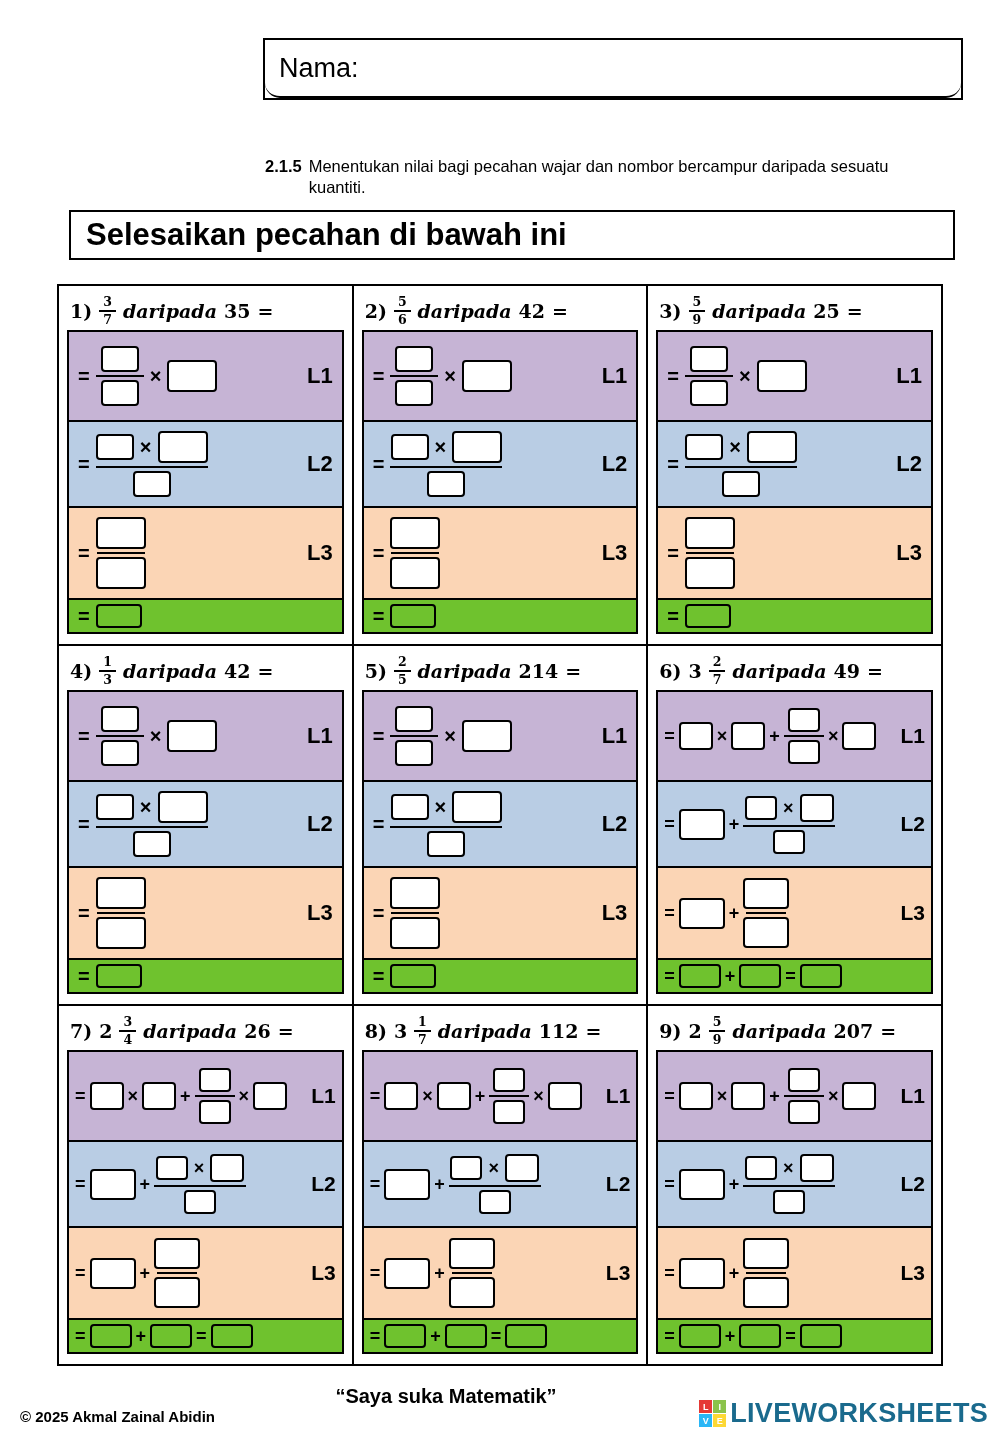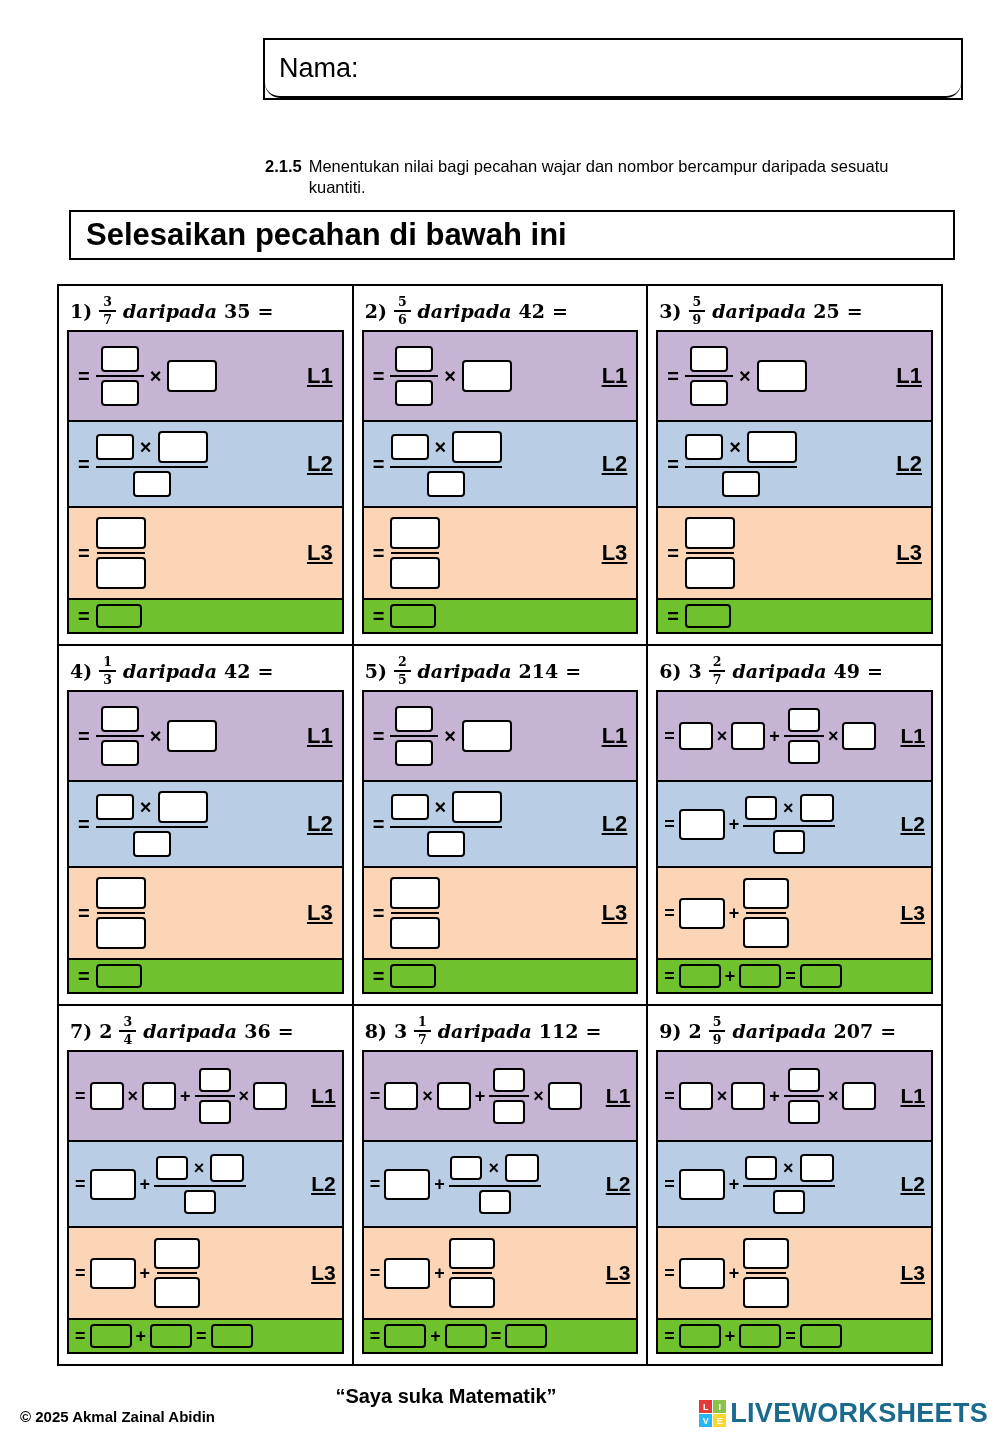--- a/index.html
+++ b/index.html
@@ -35,21 +35,21 @@
 
   .stack { border: 2px solid #000; background: #fff; }
   .layer { display: flex; align-items: center; gap: 6px; padding: 0 9px; }
   .layer + .layer { border-top: 2px solid #000; }
   .l1 { background: #c6b4d5; height: 88px; }
   .l2 { background: #b9cde4; height: 86px; }
   .l3 { background: #fbd5b5; height: 92px; }
   .lg { background: #6fc22e; height: 34px; }
 
   .op { font-weight: bold; font-size: 20px; }
-  .llabel { margin-left: auto; font-weight: bold; font-size: 22px; text-decoration: underline; }
+  .llabel { margin-left: auto; font-weight: bold; font-size: 22px; }
 
   .box { display: inline-block; width: 44px; height: 30px; background: #fff; border: 2px solid #000; border-radius: 4px; }
   .box.sm { width: 38px; height: 26px; }
   .box.md { width: 50px; height: 32px; }
   .abox { display: inline-block; width: 46px; height: 24px; background: #6fc22e; border: 2px solid #000; border-radius: 4px; }
 
   .bfrac { display: inline-flex; flex-direction: column; align-items: center; gap: 3px; }
   .fbar { width: 48px; height: 2px; background: #000; }
   .vfrac { display: inline-flex; flex-direction: column; align-items: center; gap: 3px; }
   .vnum { display: inline-flex; align-items: center; gap: 6px; }
@@ -423,21 +423,21 @@
 
   <div class="cell">
     <div class="prob-head">
       <span>7)</span>
       <span>2</span>
       <span class="hfrac">
         <span class="hnum">3</span>
         <span class="hden">4</span>
       </span>
       <span class="word">daripada</span>
-      <span>36</span>
+      <span>26</span>
       <span>=</span>
     </div>
     <div class="stack">
       <div class="layer l1 mx">
         <span class="op">=</span>
         <span class="box"></span>
         <span class="op">×</span>
         <span class="box"></span>
         <span class="op">+</span>
         <span class="bfrac">

